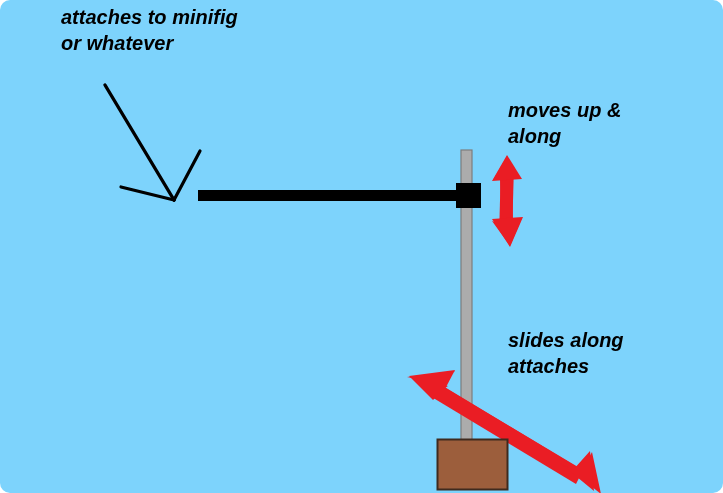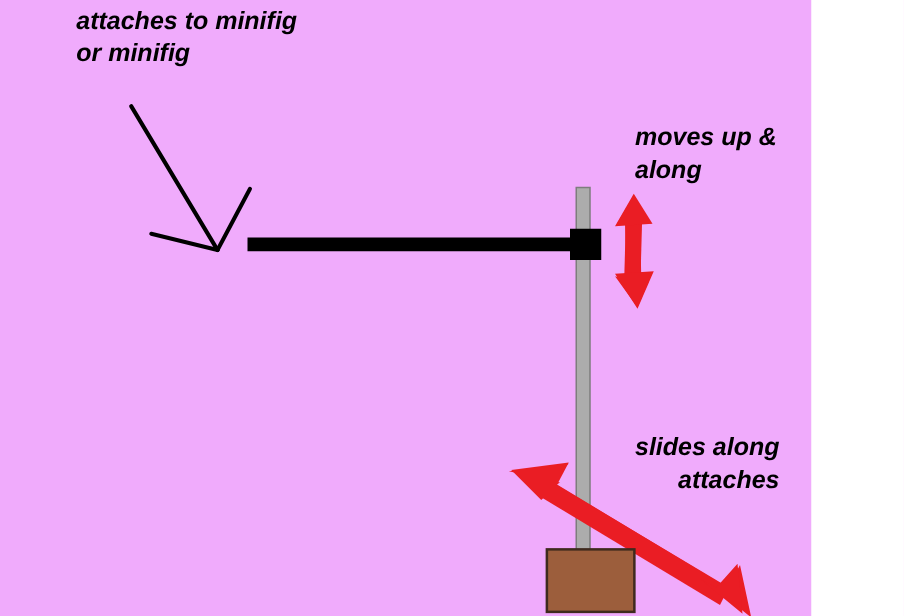--- a/index.html
+++ b/index.html
@@ -2,40 +2,41 @@
 <html><head>
 <meta charset="utf-8">
 <style>
   html, body {
     margin: 0;
     padding: 0;
     background: #ffffff;
   }
   #canvas {
     position: relative;
-    width: 649px;
+    width: 723px;
     height: 493px;
-    background: #f0abfc;
+    background: #7dd3fc;
     overflow: hidden;
     font-family: "Liberation Sans", sans-serif;
+    border-radius: 10px;
   }
   .label {
     position: absolute;
     font-family: "Liberation Sans", sans-serif;
     font-weight: bold;
     font-style: italic;
     font-size: 20px;
     line-height: 26px;
     color: #000000;
     white-space: pre;
     letter-spacing: 0px;
   }
   #label-attaches { left: 61px;  top: 4px;   }
   #label-updown   { left: 508px; top: 97px;  }
-  #label-slides   { left: 508px; top: 345px; text-align: right; }
+  #label-slides   { left: 508px; top: 327px; }
 
   .svg-layer {
     position: absolute;
     left: 0;
     top: 0;
     width: 723px;
     height: 493px;
   }
 </style>
 </head>
@@ -88,19 +89,19 @@
                L 513 222
                L 512 175
                L 521 179 Z" fill="#EA1D24"></path>
       <rect x="500" y="172" width="13" height="58" fill="#EA1D24" transform="rotate(1.6 506 201)"></rect>
       <path d="M 507 155 L 492 181 L 522 179 Z" fill="#EA1D24"></path>
       <path d="M 510 247 L 492 219 L 523 217 Z" fill="#EA1D24"></path>
     </g>
 
   </svg>
 
-  <div class="label" id="label-attaches"><span>attaches to minifig</span><br><span>or minifig</span></div>
+  <div class="label" id="label-attaches"><span>attaches to minifig</span><br><span>or whatever</span></div>
 
   <div class="label" id="label-updown"><span>moves up &amp;</span><br><span>along</span></div>
 
   <div class="label" id="label-slides"><span>slides along</span><br><span>attaches</span></div>
 
 </div>
 
 </body></html>

